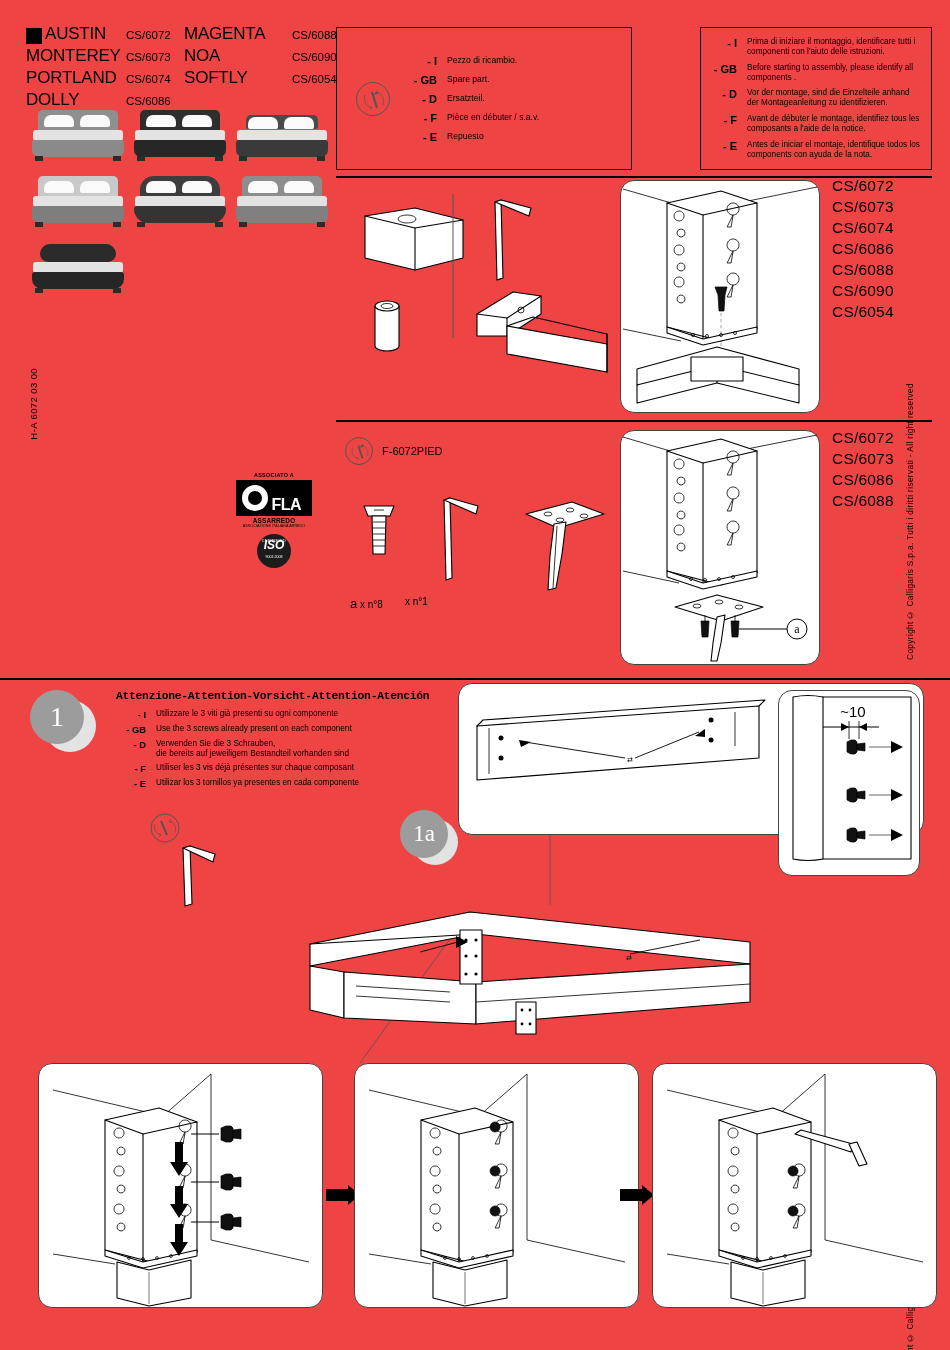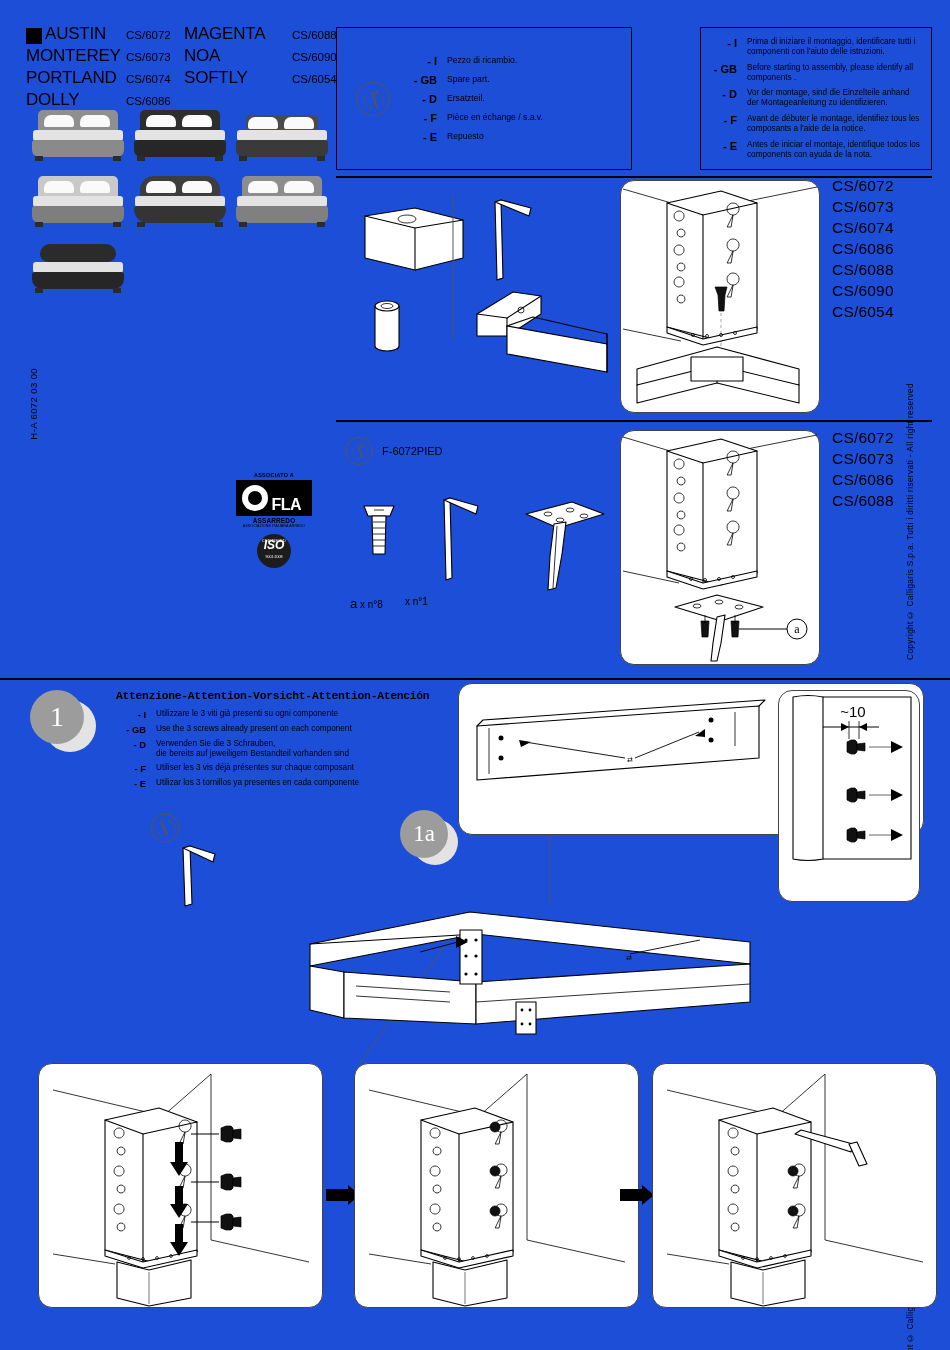--- a/index.html
+++ b/index.html
@@ -3,21 +3,21 @@
 <meta charset="utf-8">
 <style>
   * { box-sizing: border-box; margin: 0; padding: 0; }
   html, body {
     width: 950px; height: 1350px;
     background: #ffffff;
     font-family: "Liberation Sans", sans-serif;
     color: #000;
     overflow: hidden;
   }
-  #page { position: relative; width: 950px; height: 1350px; background: #1d4ed8; }
+  #page { position: relative; width: 950px; height: 1350px; background: #ef4444; }
 
   
   .abs { position: absolute; }
   .box-border { border: 1.5px solid #000; }
   .rounded-panel { border: 1.2px solid #444; border-radius: 14px; background:#fff; }
 
   
   #model-list { left: 26px; top: 24px; width: 310px; }
   .model-grid { display: grid; grid-template-columns: 100px 58px 108px 58px; row-gap: 1px; align-items: baseline; }
   .model-name { font-size: 17px; letter-spacing: -.2px; line-height: 19px; white-space: nowrap; }
@@ -222,21 +222,21 @@
         <div class="legend-row">
           <span class="lang-tag">- GB</span>
           <span class="lang-txt">Spare part.</span>
         </div>
         <div class="legend-row">
           <span class="lang-tag">- D</span>
           <span class="lang-txt">Ersatzteil.</span>
         </div>
         <div class="legend-row">
           <span class="lang-tag">- F</span>
-          <span class="lang-txt">Pièce en échange / s.a.v.</span>
+          <span class="lang-txt">Pièce en débuter / s.a.v.</span>
         </div>
         <div class="legend-row">
           <span class="lang-tag">- E</span>
           <span class="lang-txt">Repuesto</span>
         </div>
       </div>
     </div>
   </div>
 
   <div class="abs box-border" id="legend-right">
@@ -553,21 +553,21 @@
       </g>
 
       <line x1="66" y1="58" x2="166" y2="74" stroke="#000" stroke-width=".9"></line>
       <polygon points="60,56 72,58 62,63" fill="#000"></polygon>
       <line x1="240" y1="48" x2="176" y2="74" stroke="#000" stroke-width=".9"></line>
       <polygon points="246,45 236,52 246,53" fill="#000"></polygon>
       <text x="171" y="78" font-size="7" text-anchor="middle" fill="#000">⇄</text>
     </svg>
   </div>
 
-  <div class="abs rounded-panel" style="left:778px; top:690px; width:142px; height:212px;text-align:center;">
+  <div class="abs rounded-panel" style="left:778px; top:690px; width:142px; height:186px;text-align:center;">
     <svg width="140" height="176" viewBox="0 0 140 176">
 
       <path class="fillw" d="M14 6 C24 4 34 4 44 6 L44 168 C34 170 24 170 14 168 Z"></path>
       <path class="ln" d="M44 6 L132 6 L132 168 L44 168"></path>
 
       <text x="74" y="26" font-size="15" text-anchor="middle" font-family="Liberation Sans, sans-serif" fill="#000">~10</text>
       <line x1="44" y1="36" x2="100" y2="36" stroke="#000" stroke-width="1"></line>
       <polygon points="62,32 70,36 62,40" fill="#000"></polygon>
       <polygon points="88,32 80,36 88,40" fill="#000"></polygon>
       <line x1="70" y1="30" x2="70" y2="48" stroke="#000" stroke-width=".8"></line>

